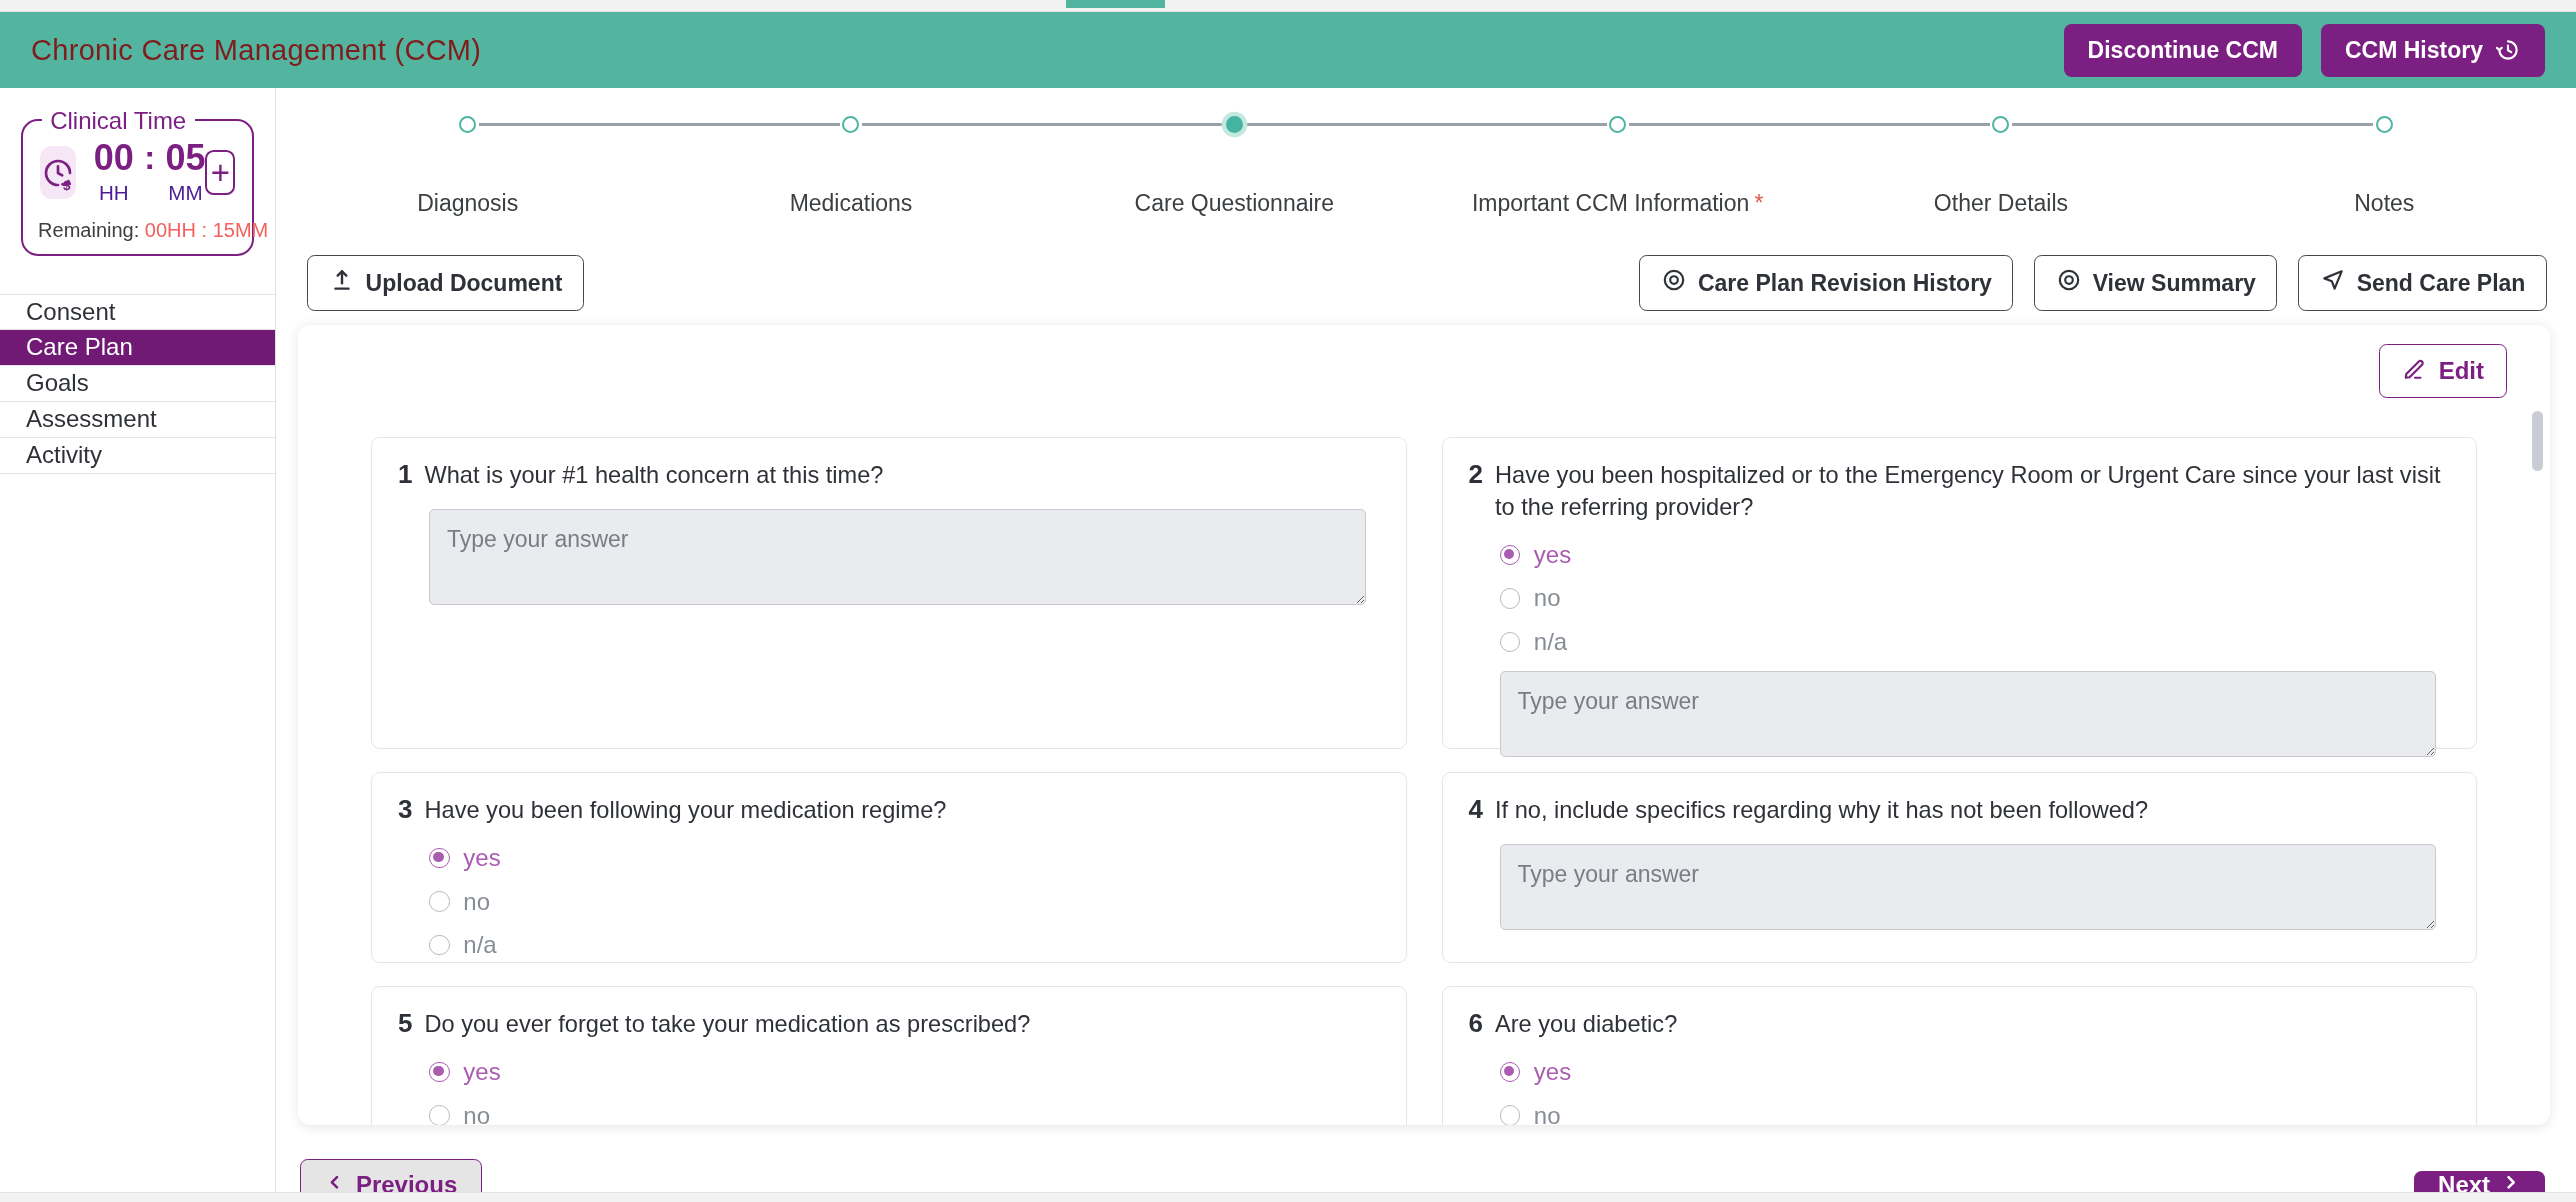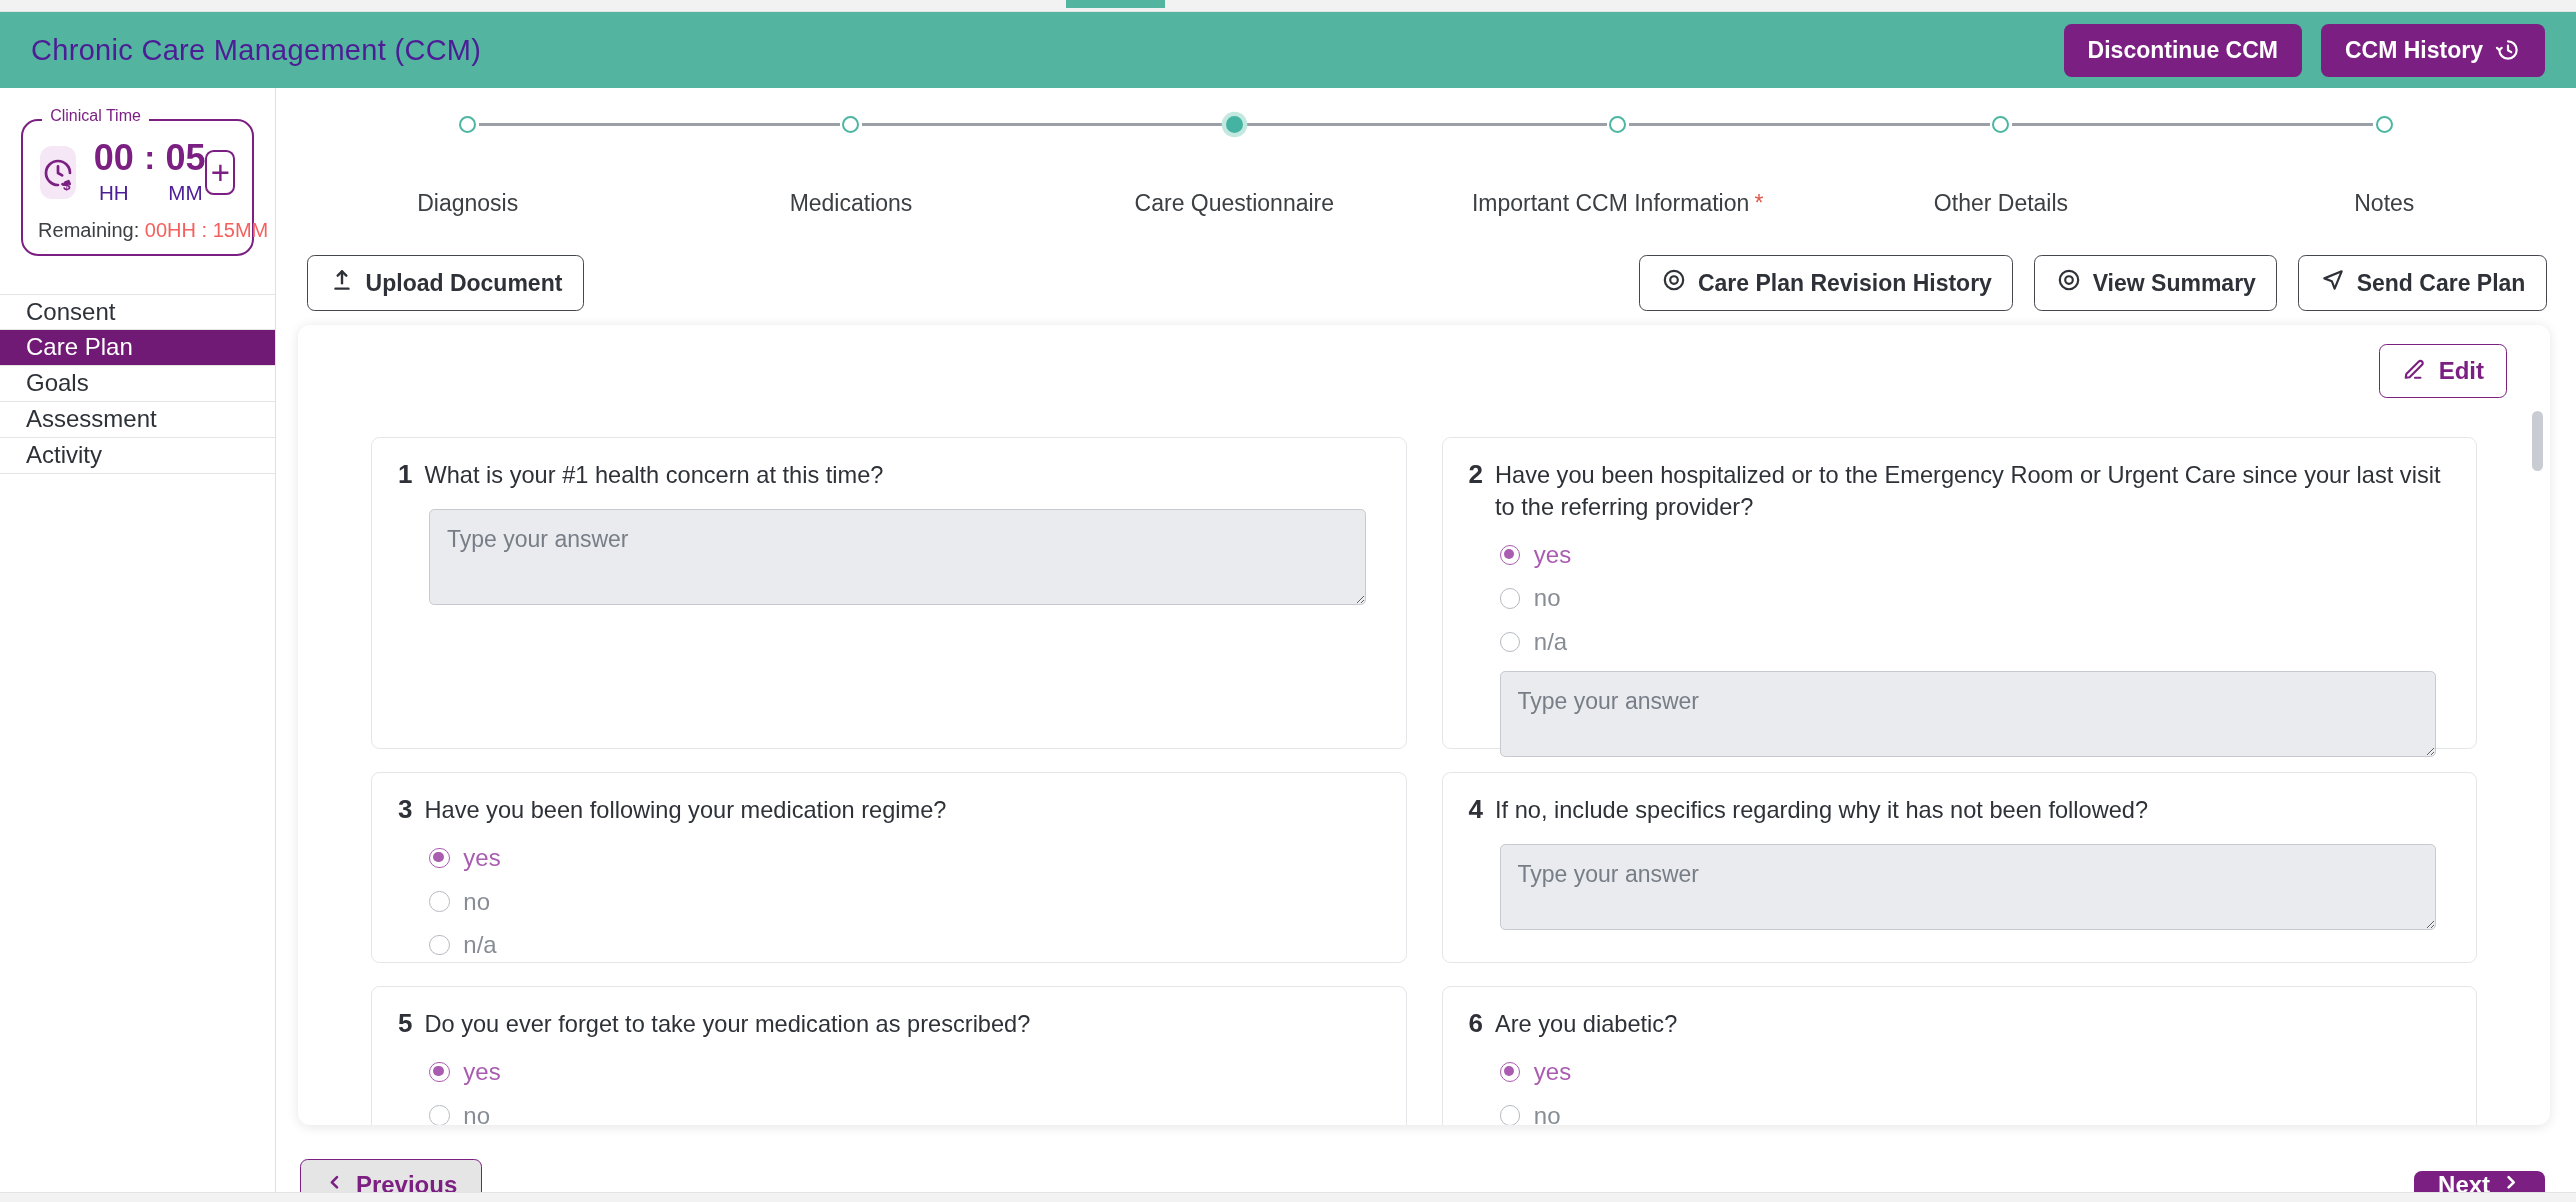--- a/index.html
+++ b/index.html
@@ -7,34 +7,34 @@
     font-family:"Liberation Sans", sans-serif; }
 
   
   .top-strip { position:absolute; left:0; top:0; width:2576px; height:12px; background:#f2f2f2; border-bottom:0.9px solid #e4e4e4;}
   .top-indicator { position:absolute; left:1066px; top:0; width:99px; height:7.7px; background:#53b5a0; }
   .bottom-strip { position:absolute; left:0; top:1192px; width:2576px; height:10.3px; background:#f2f2f2; border-top:0.9px solid #e4e4e4;}
 
   
   .header { position:absolute; left:0; top:12px; width:2576px; height:76px; background:#53b5a0;
     display:flex; align-items:center; padding:0 31px; }
-  .header-title { color:#4c1d95; font-size:29px; font-weight:400; letter-spacing:0.3px; flex:1; }
+  .header-title { color:#7f1d1d; font-size:29px; font-weight:400; letter-spacing:0.3px; flex:1; }
   .hdr-btn { background:#7b2082; color:#fff; border:none; border-radius:7.7px; font-size:23px; font-weight:bold;
     padding:13px 24px; margin-left:19px; display:flex; align-items:center; gap:12px; cursor:pointer;
     font-family:"Liberation Sans", sans-serif; }
   .hdr-btn svg { display:block; }
 
   
   .app-body { position:absolute; left:0; top:88px; width:2576px; height:1104px; display:flex; background:#fff; }
 
   
   .sidebar { width:276px; height:100%; background:#fff; border-right:1.7px solid #e0e0e0; flex:none; }
   .clin-card { position:relative; margin:31px 20.6px 38px 20.6px; border:2.6px solid #7b2082; border-radius:17px;
     padding:19px 15.5px 12px 15.5px; }
-  .clin-legend { position:absolute; top:-13.7px; left:19px; background:#fff; padding:0 8.6px; color:#7b2082; font-size:16px; }
+  .clin-legend { position:absolute; top:-13.7px; left:19px; background:#fff; padding:0 8.6px; color:#7b2082; font-size:24px; }
   .clin-row { display:flex; align-items:center; justify-content:space-between; padding:0 1.7px; }
   .clin-icon-box { width:53px; height:53px; background:#f5e7f6; border-radius:12px; display:flex; align-items:center; justify-content:center; }
   .clin-time { display:flex; gap:10.3px; align-items:flex-start;padding-left:18px; }
   .clin-num { text-align:center; }
   .clin-num .val { color:#7b2082; font-size:36px; font-weight:bold; line-height:1; }
   .clin-num .unit { color:#4c1d95; font-size:20.6px; margin-top:5.2px; }
   .clin-colon { color:#7b2082; font-size:33px; font-weight:bold; line-height:36px; }
   .clin-add { width:45px; height:45px; border:2.6px solid #7b2082; border-radius:8.6px; background:#fff; color:#7b2082;
     font-size:33px; line-height:1; display:flex; align-items:center; justify-content:center; cursor:pointer; }
   .clin-remaining { margin-top:13.7px; text-align:center; font-size:20px; color:#3c4043; white-space:nowrap; }

